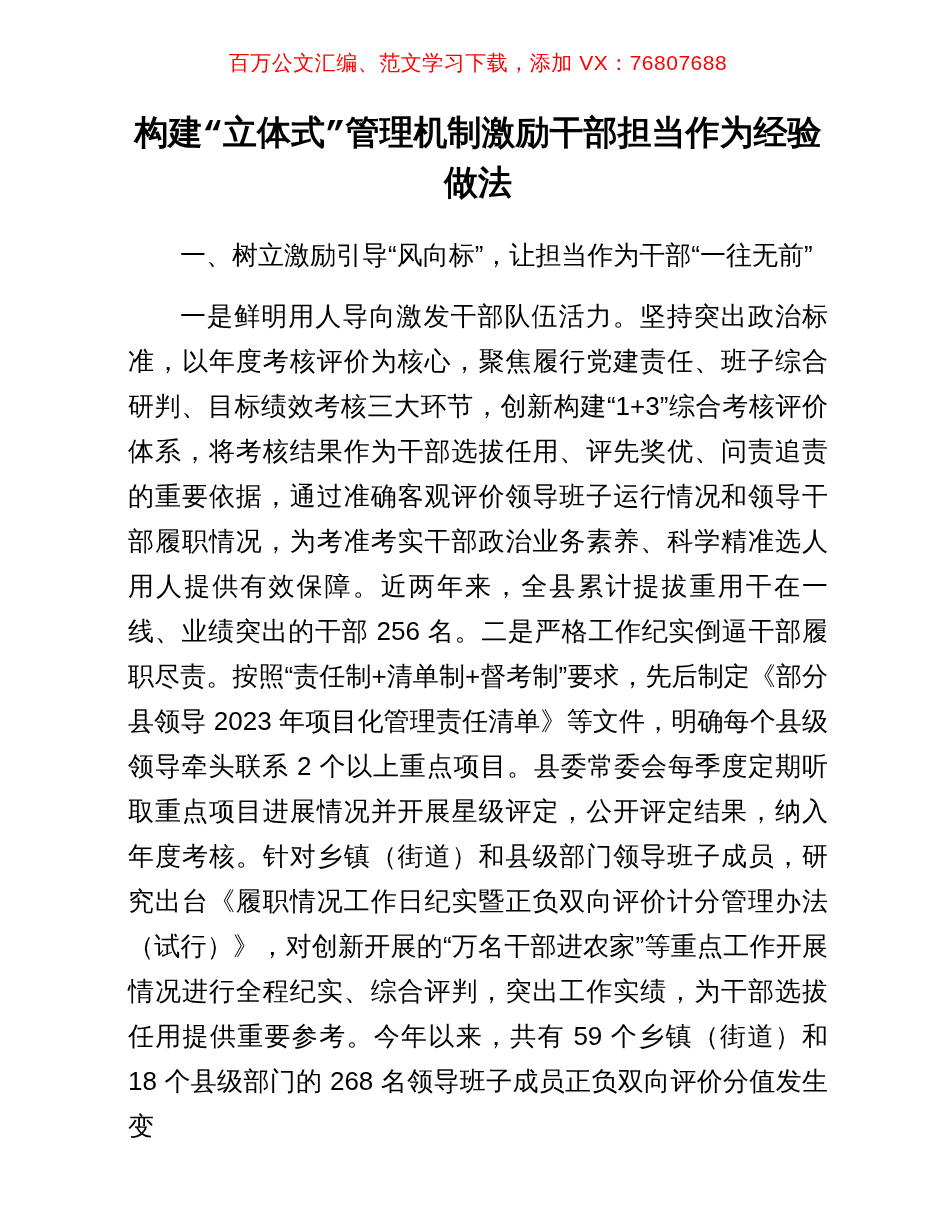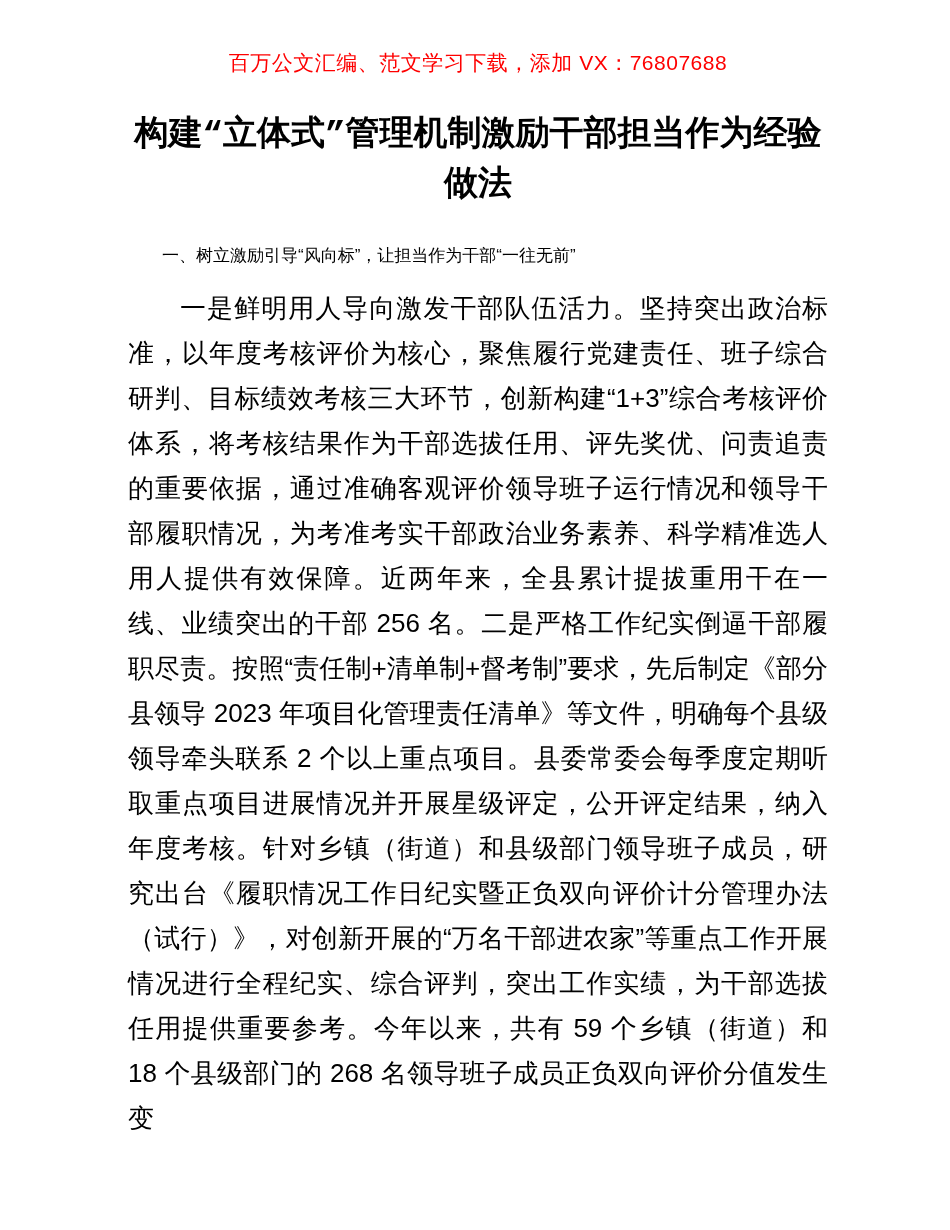--- a/index.html
+++ b/index.html
@@ -27,22 +27,22 @@
   }
   .doc-title {
     margin-top: 34px;
     font-size: 34px;
     line-height: 50px;
     font-weight: 700;
     text-align: center;
     font-family: Liberation Mono, monospace;
   }
   .section-heading {
-    margin: 12px 0 8px 0;
-    font-size: 17px;
+    margin: 12px 0 16px 0;
+    font-size: 26px;
     line-height: 45px;
     font-weight: 400;
     text-align: justify;
     text-justify: inter-ideograph;
     text-indent: 2em;
   }
   .body-paragraph {
     margin: 0;
     font-size: 26px;
     line-height: 45px;

